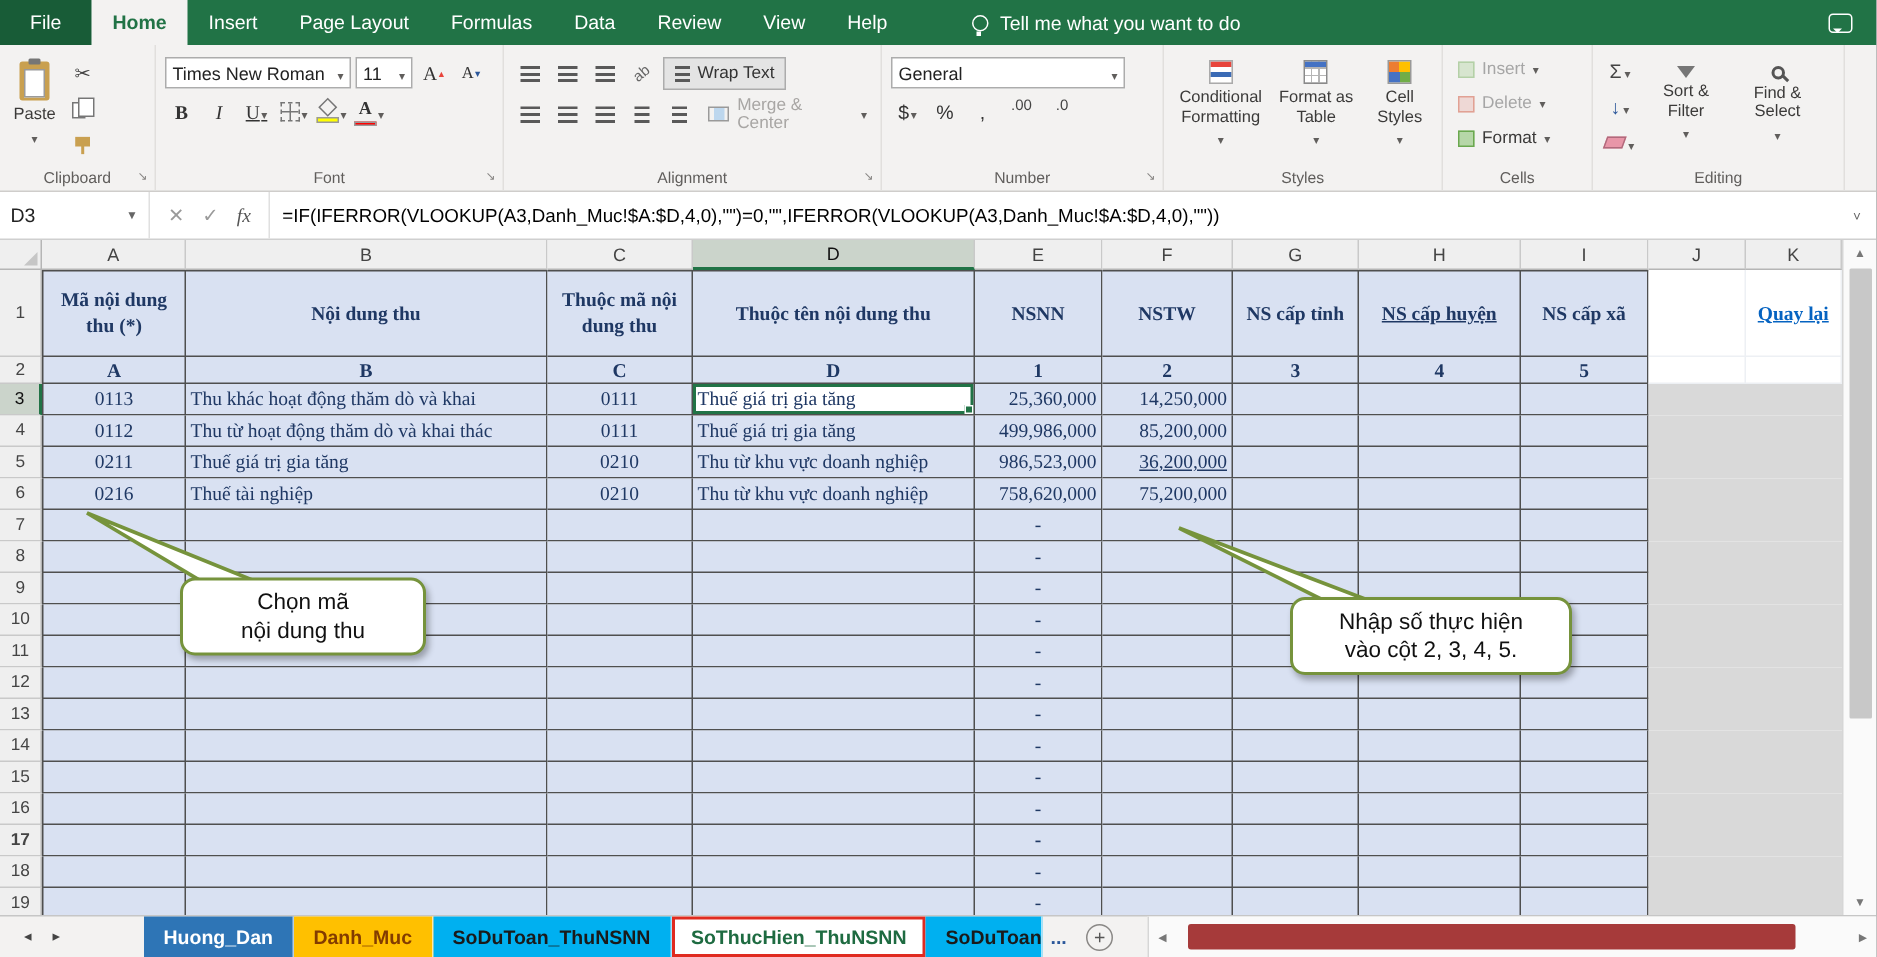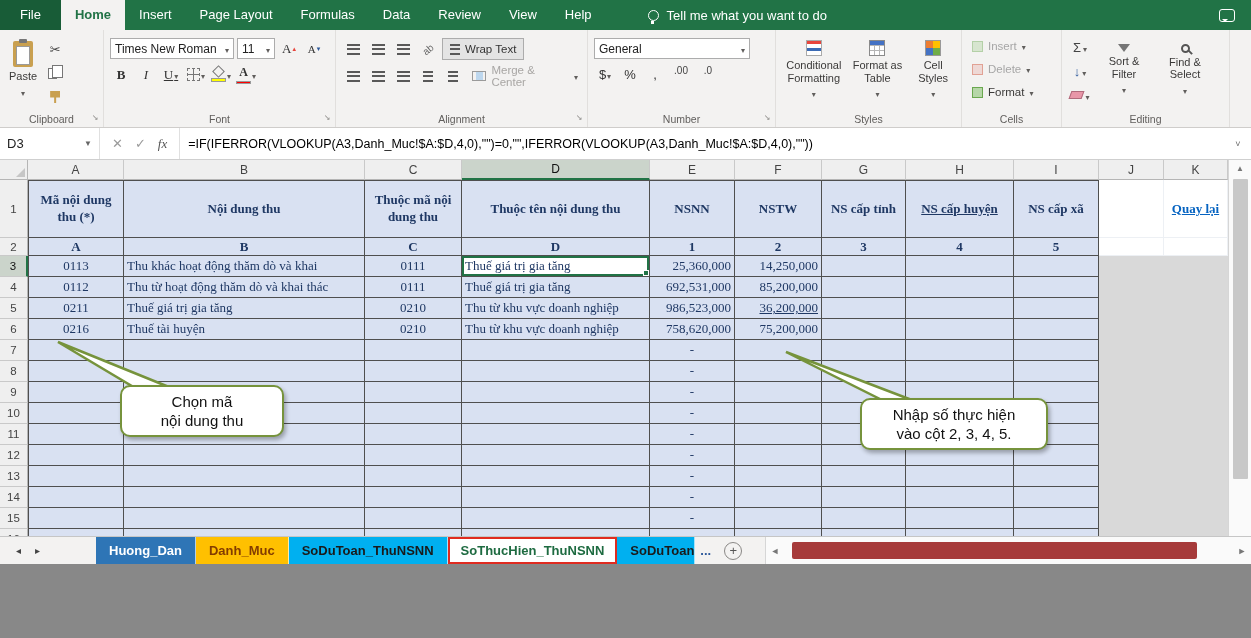--- a/index.html
+++ b/index.html
@@ -1,17 +1,17 @@
 <!DOCTYPE html>
 <html style="--excel-green: #217346; --file-green: #185C37; --ribbon-bg: #F3F2F1; --table-fill: #D9E1F2; --header-text: #1F3864; --grid-border: #4F4F4F; --outside-fill: #D9D9D9; --callout-border: #76933C; --scroll-thumb: #A63A3A; --highlight-red: #E02B20; --link-blue: #0563C1;"><head>
 <meta charset="utf-8">
 <style>
   *{box-sizing:border-box;margin:0;padding:0}
   html,body{background:#888}
-  #app{position:relative;width:1251px;height:564px;background:#e5e5e5;overflow:hidden;
+  #app{position:relative;width:1251px;height:638px;background:#e5e5e5;overflow:hidden;
        font-family:"Liberation Sans","DejaVu Sans",sans-serif;font-size:13px;color:#252423}
 
   
   .tbar{position:absolute;top:0;left:0;right:0;height:30px;background:var(--excel-green,#217346);
         display:flex;align-items:stretch}
   .ttabs{display:flex;align-items:stretch}
   .ttab{padding:0 14px;line-height:30px;color:#fff;font-size:13px;white-space:nowrap}
   .ttab.file{background:var(--file-green,#185C37);padding:0 20px}
   .ttab.active{background:var(--ribbon-bg,#F3F2F1);color:var(--excel-green,#217346);font-weight:700}
   .tellme{display:flex;align-items:center;gap:8px;color:#fff;margin-left:42px}
@@ -467,21 +467,21 @@
           <div class="cell tbl" style="width: 85px;"></div>
           <div class="cell out" style="width: 65px;"></div>
           <div class="cell out" style="width: 64px;"></div>
         </div>
         <div class="grow" style="height: 21px;">
           <div class="rowh">4</div>
           <div class="cell tbl first ctr" style="width: 96px;">0112</div>
           <div class="cell tbl lft" style="width: 241px;">Thu từ hoạt động thăm dò và khai thác</div>
           <div class="cell tbl ctr" style="width: 97px;">0111</div>
           <div class="cell tbl lft" style="width: 188px;">Thuế giá trị gia tăng</div>
-          <div class="cell tbl num" style="width: 85px;">692,531,000</div>
+          <div class="cell tbl num" style="width: 85px;">499,986,000</div>
           <div class="cell tbl num" style="width: 87px;">85,200,000</div>
           <div class="cell tbl" style="width: 84px;"></div>
           <div class="cell tbl" style="width: 108px;"></div>
           <div class="cell tbl" style="width: 85px;"></div>
           <div class="cell out" style="width: 65px;"></div>
           <div class="cell out" style="width: 64px;"></div>
         </div>
         <div class="grow" style="height: 21px;">
           <div class="rowh">5</div>
           <div class="cell tbl first ctr" style="width: 96px;">0211</div>
@@ -492,21 +492,21 @@
           <div class="cell tbl num" style="width: 87px; text-decoration: underline;">36,200,000</div>
           <div class="cell tbl" style="width: 84px;"></div>
           <div class="cell tbl" style="width: 108px;"></div>
           <div class="cell tbl" style="width: 85px;"></div>
           <div class="cell out" style="width: 65px;"></div>
           <div class="cell out" style="width: 64px;"></div>
         </div>
         <div class="grow" style="height: 21px;">
           <div class="rowh">6</div>
           <div class="cell tbl first ctr" style="width: 96px;">0216</div>
-          <div class="cell tbl lft" style="width: 241px;">Thuế tài huyện</div>
+          <div class="cell tbl lft" style="width: 241px;">Thuế tài nghiệp</div>
           <div class="cell tbl ctr" style="width: 97px;">0210</div>
           <div class="cell tbl lft" style="width: 188px;">Thu từ khu vực doanh nghiệp</div>
           <div class="cell tbl num" style="width: 85px;">758,620,000</div>
           <div class="cell tbl num" style="width: 87px;">75,200,000</div>
           <div class="cell tbl" style="width: 84px;"></div>
           <div class="cell tbl" style="width: 108px;"></div>
           <div class="cell tbl" style="width: 85px;"></div>
           <div class="cell out" style="width: 65px;"></div>
           <div class="cell out" style="width: 64px;"></div>
         </div>

